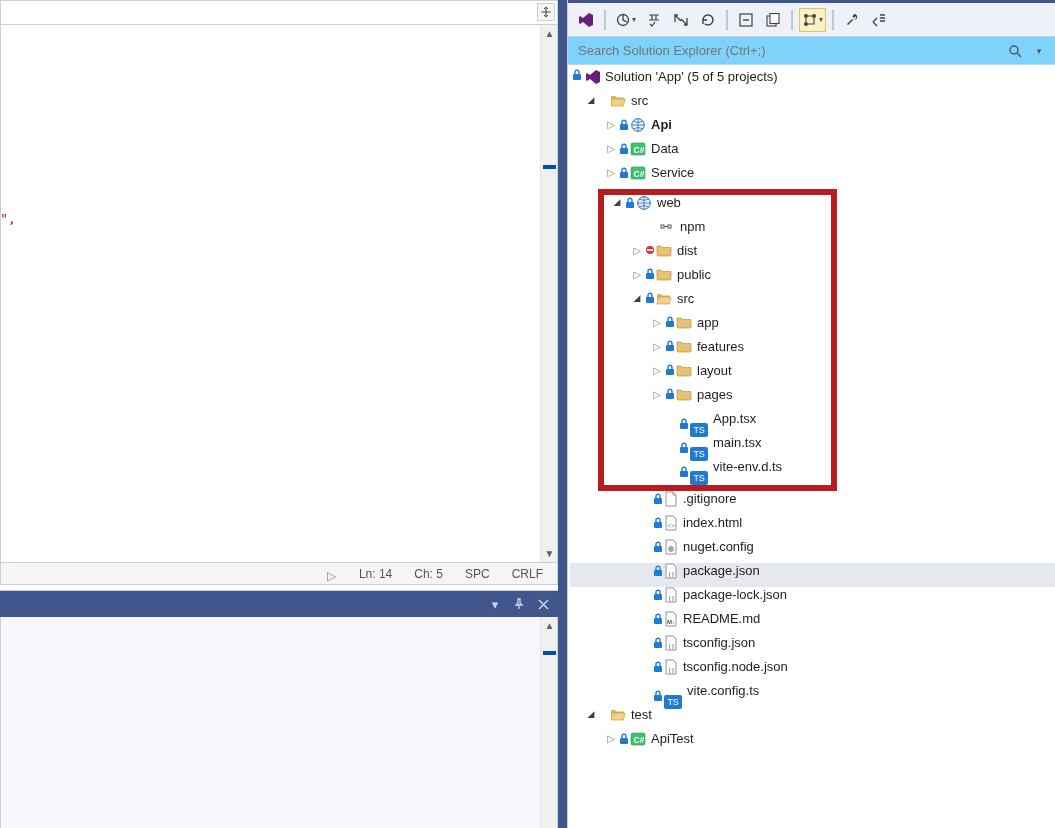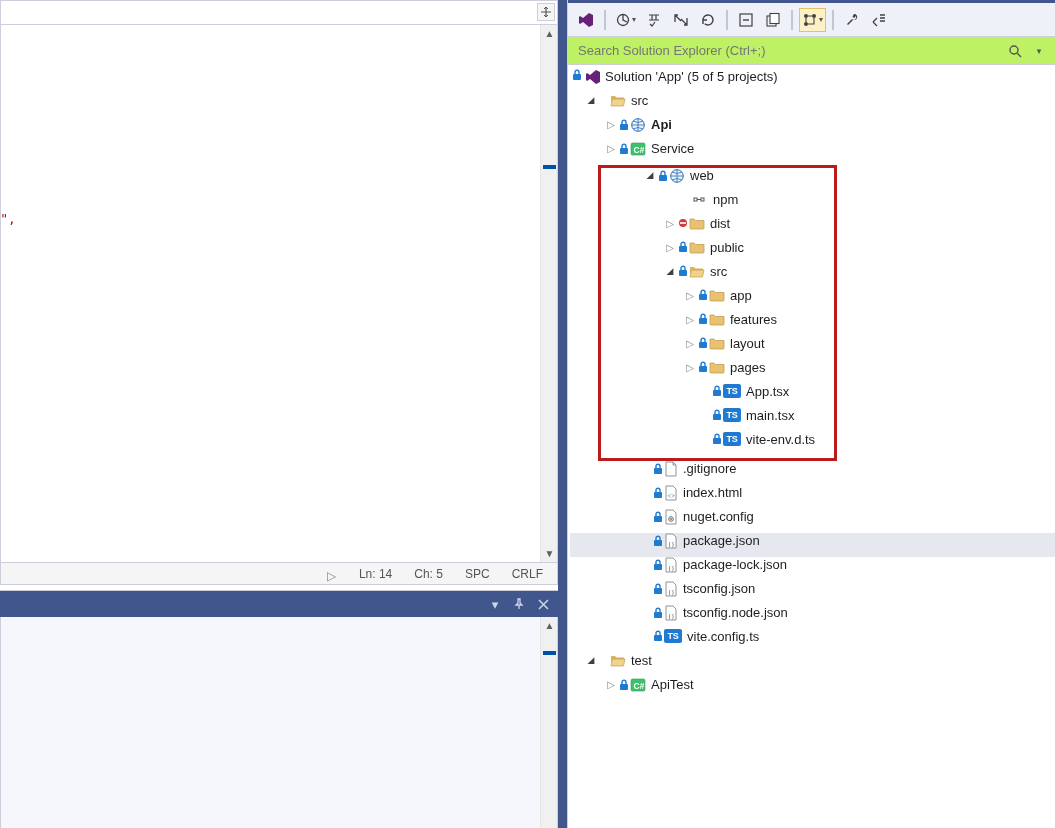--- a/index.html
+++ b/index.html
@@ -146,21 +146,21 @@
   }
   .tb.sep { width: 1px; min-width: 1px; height: 20px; background: #c2c5d3; margin: 0 3px; padding: 0; }
   .tb.active { background: #fdf1c8; border-color: #e5c365; }
   .tb svg { width: 16px; height: 16px; }
   .tb .dd { font-size: 8px; margin-left: 1px; color: #555; }
 
   .sln-search {
     height: 28px;
     display: flex; align-items: center;
     border-bottom: 1px solid #cccedb;
-    background: #bef264;
+    background: #7dd3fc;
     padding: 0 4px;
   }
   .sln-search input {
     flex: 1; border: none; outline: none;
     font-family: inherit; font-size: 13px;
     color: #6d6d6d; background: transparent;
     padding: 4px 6px;
   }
   .sln-search .sicon {
     width: 24px; height: 24px;
@@ -194,34 +194,34 @@
     flex-shrink: 0;
   }
   .lock {
     width: 10px; height: 12px; flex-shrink: 0;
   }
   .blankicon { width: 10px; height: 12px; }
   .label { font-size: 13px; }
   .label.bold { font-weight: 600; }
 
   .redbox {
-    border: 3px solid #b91c1c;
+    border: 6px solid #b91c1c;
     margin-left: 0px;
     padding-bottom: 2px;
-    padding-left: 36px;
   }
 
   
   .badge {
     display: inline-flex; align-items: center; justify-content: center;
     width: 18px; height: 14px;
-    font-size: 9px; font-weight: 700;
+    font-size: 9px; font-weight: 400;
     border-radius: 2px;
     color: #fff;
     letter-spacing: -0.3px;
+    margin-top: 12px;
   }
   .badge-ts { background: #1f7bd1; }
   .badge-js { background: #d19a1f; }
   .vs-purple { fill: #68217a; }
 
   .folder-svg { width: 16px; height: 14px; }
   .file-svg   { width: 14px; height: 16px; }
   .csproj-svg { width: 16px; height: 16px; }
   .globe-svg  { width: 16px; height: 16px; }
 </style>
@@ -458,31 +458,43 @@
           <svg class="lock" viewBox="0 0 10 12">
             <use href="#lock-icon"></use>
           </svg>
           <svg class="globe-svg" viewBox="0 0 16 16">
             <use href="#globe-icon"></use>
           </svg>
         </span>
       <span class="label bold">Api</span>
     </div>
 
-
     <div class="node" style="padding-left:34px">
       <span class="exp collapsed"></span>
       <span class="iconwrap">
           <svg class="lock" viewBox="0 0 10 12">
             <use href="#lock-icon"></use>
           </svg>
           <svg class="csproj-svg" viewBox="0 0 16 16">
             <use href="#csproj-icon"></use>
           </svg>
         </span>
+      <span class="label">Data</span>
+    </div>
+
+    <div class="node" style="padding-left:34px">
+      <span class="exp collapsed"></span>
+      <span class="iconwrap">
+          <svg class="lock" viewBox="0 0 10 12">
+            <use href="#lock-icon"></use>
+          </svg>
+          <svg class="csproj-svg" viewBox="0 0 16 16">
+            <use href="#csproj-icon"></use>
+          </svg>
+        </span>
       <span class="label">Service</span>
     </div>
 
     <div class="redbox" style="margin-left:28px;margin-right:218px">
 
       <div class="node" style="padding-left:6px">
         <span class="exp expanded"></span>
         <span class="iconwrap">
             <svg class="lock" viewBox="0 0 10 12">
               <use href="#lock-icon"></use>
@@ -677,20 +689,32 @@
       <span class="exp none"></span>
       <span class="iconwrap">
           <svg class="lock" viewBox="0 0 10 12">
             <use href="#lock-icon"></use>
           </svg>
           <svg class="file-svg" viewBox="0 0 14 16">
             <use href="#file-json-icon"></use>
           </svg>
         </span>
       <span class="label">package-lock.json</span>
+    </div>
+    <div class="node" style="padding-left:68px">
+      <span class="exp none"></span>
+      <span class="iconwrap">
+          <svg class="lock" viewBox="0 0 10 12">
+            <use href="#lock-icon"></use>
+          </svg>
+          <svg class="file-svg" viewBox="0 0 14 16">
+            <use href="#file-md-icon"></use>
+          </svg>
+        </span>
+      <span class="label">README.md</span>
     </div>
     <div class="node" style="padding-left:68px">
       <span class="exp none"></span>
       <span class="iconwrap">
           <svg class="lock" viewBox="0 0 10 12">
             <use href="#lock-icon"></use>
           </svg>
           <svg class="file-svg" viewBox="0 0 14 16">
             <use href="#file-json-icon"></use>
           </svg>

